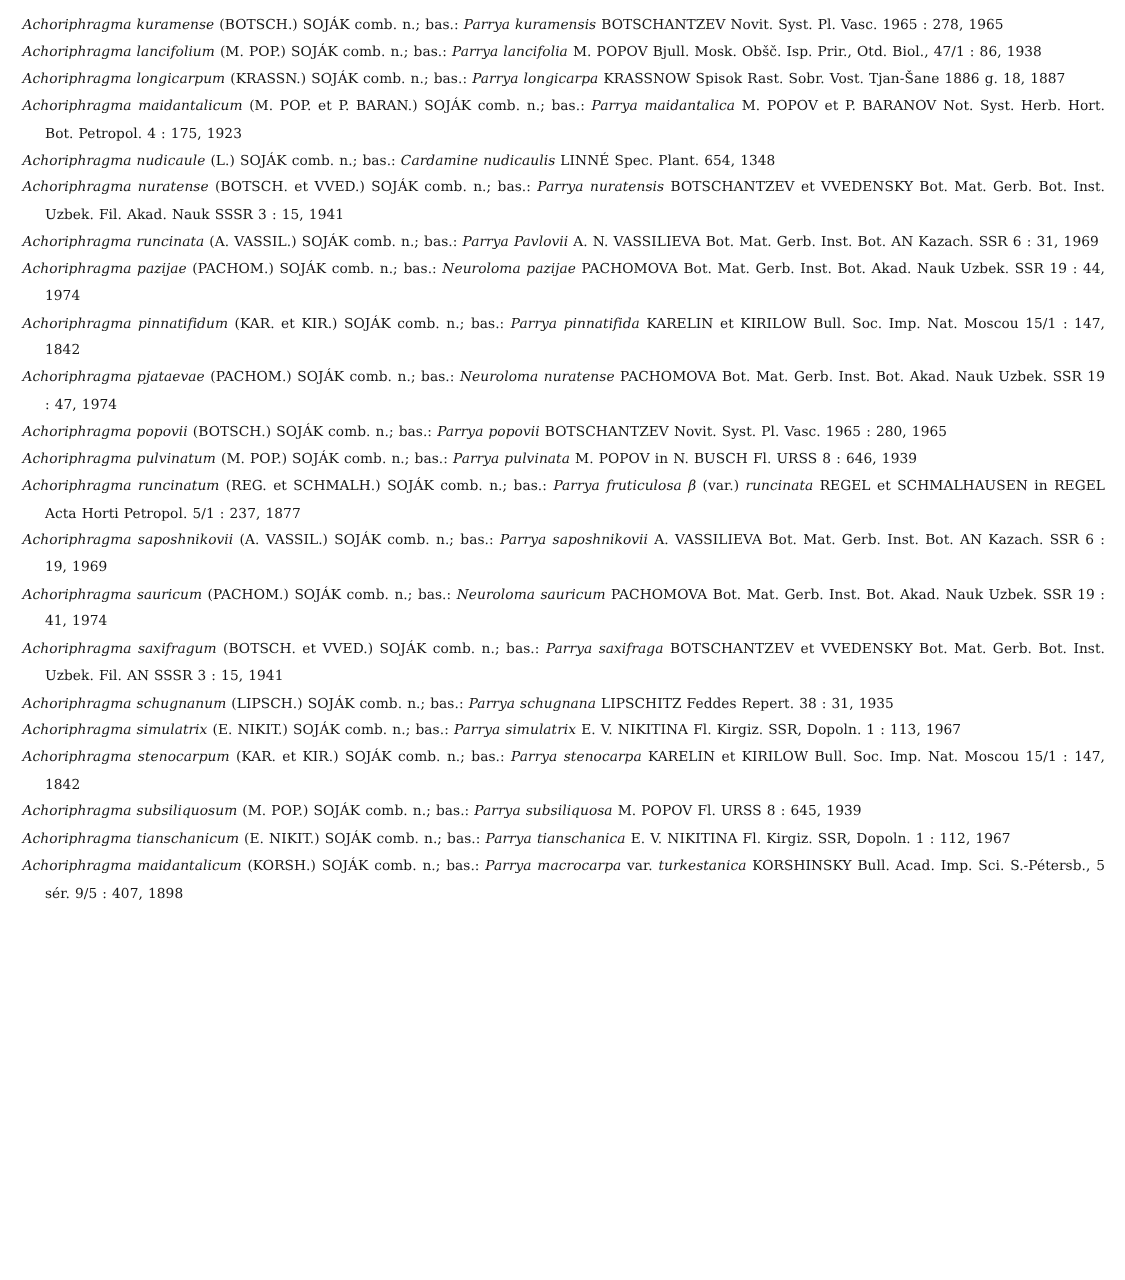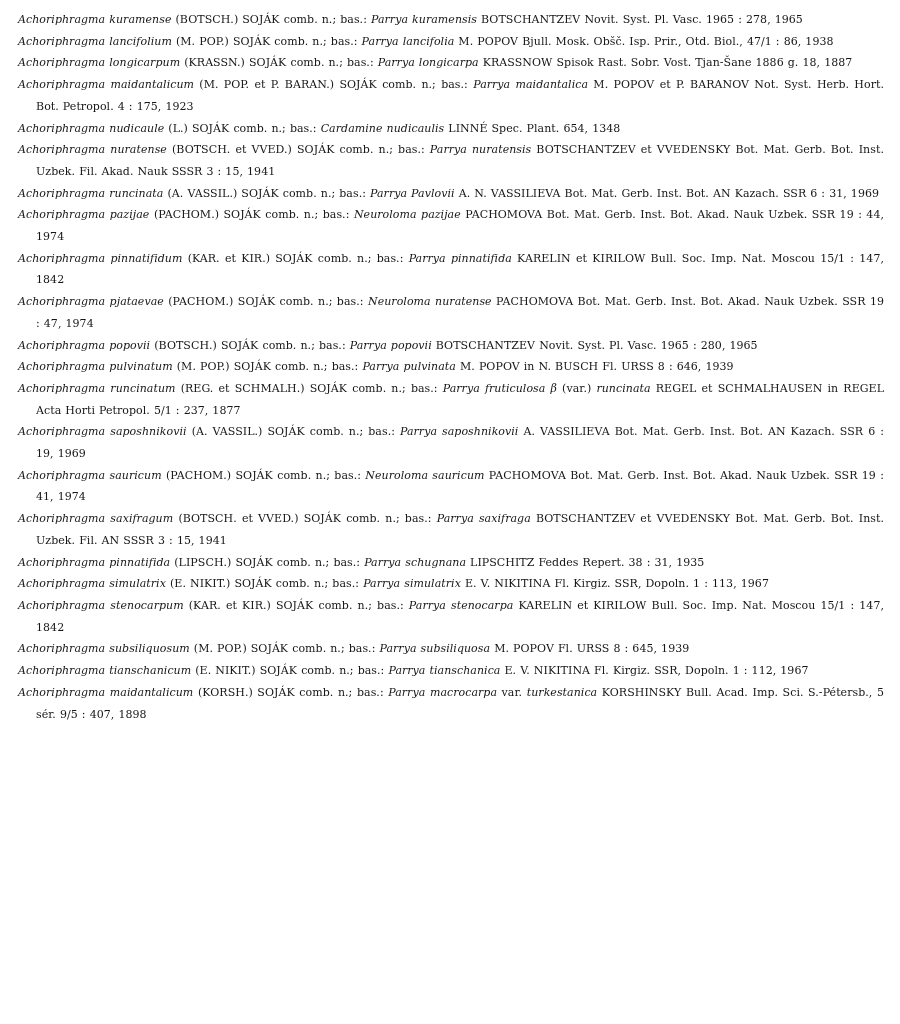--- a/index.html
+++ b/index.html
@@ -37,19 +37,19 @@
     <p class="entry"><span class="it">Achoriphragma runcinata</span><span class="rm"> (A. VASSIL.) SOJÁK comb. n.; bas.: </span><span class="it">Parrya Pavlovii</span><span class="rm"> A. N. VASSILIEVA Bot. Mat. Gerb. Inst. Bot. AN Kazach. SSR 6 : 31, 1969</span></p>
     <p class="entry"><span class="it">Achoriphragma pazijae</span><span class="rm"> (PACHOM.) SOJÁK comb. n.; bas.: </span><span class="it">Neuroloma pazijae</span><span class="rm"> PACHOMOVA Bot. Mat. Gerb. Inst. Bot. Akad. Nauk Uzbek. SSR 19 : 44, 1974</span></p>
     <p class="entry"><span class="it">Achoriphragma pinnatifidum</span><span class="rm"> (KAR. et KIR.) SOJÁK comb. n.; bas.: </span><span class="it">Parrya pinnatifida</span><span class="rm"> KARELIN et KIRILOW Bull. Soc. Imp. Nat. Moscou 15/1 : 147, 1842</span></p>
     <p class="entry"><span class="it">Achoriphragma pjataevae</span><span class="rm"> (PACHOM.) SOJÁK comb. n.; bas.: </span><span class="it">Neuroloma nuratense</span><span class="rm"> PACHOMOVA Bot. Mat. Gerb. Inst. Bot. Akad. Nauk Uzbek. SSR 19 : 47, 1974</span></p>
     <p class="entry"><span class="it">Achoriphragma popovii</span><span class="rm"> (BOTSCH.) SOJÁK comb. n.; bas.: </span><span class="it">Parrya popovii</span><span class="rm"> BOTSCHANTZEV Novit. Syst. Pl. Vasc. 1965 : 280, 1965</span></p>
     <p class="entry"><span class="it">Achoriphragma pulvinatum</span><span class="rm"> (M. POP.) SOJÁK comb. n.; bas.: </span><span class="it">Parrya pulvinata</span><span class="rm"> M. POPOV in N. BUSCH Fl. URSS 8 : 646, 1939</span></p>
     <p class="entry"><span class="it">Achoriphragma runcinatum</span><span class="rm"> (REG. et SCHMALH.) SOJÁK comb. n.; bas.: </span><span class="it">Parrya fruticulosa β</span><span class="rm"> (var.) </span><span class="it">runcinata</span><span class="rm"> REGEL et SCHMALHAUSEN in REGEL Acta Horti Petropol. 5/1 : 237, 1877</span></p>
     <p class="entry"><span class="it">Achoriphragma saposhnikovii</span><span class="rm"> (A. VASSIL.) SOJÁK comb. n.; bas.: </span><span class="it">Parrya saposhnikovii</span><span class="rm"> A. VASSILIEVA Bot. Mat. Gerb. Inst. Bot. AN Kazach. SSR 6 : 19, 1969</span></p>
     <p class="entry"><span class="it">Achoriphragma sauricum</span><span class="rm"> (PACHOM.) SOJÁK comb. n.; bas.: </span><span class="it">Neuroloma sauricum</span><span class="rm"> PACHOMOVA Bot. Mat. Gerb. Inst. Bot. Akad. Nauk Uzbek. SSR 19 : 41, 1974</span></p>
     <p class="entry"><span class="it">Achoriphragma saxifragum</span><span class="rm"> (BOTSCH. et VVED.) SOJÁK comb. n.; bas.: </span><span class="it">Parrya saxifraga</span><span class="rm"> BOTSCHANTZEV et VVEDENSKY Bot. Mat. Gerb. Bot. Inst. Uzbek. Fil. AN SSSR 3 : 15, 1941</span></p>
-    <p class="entry"><span class="it">Achoriphragma pinnatifida</span><span class="rm"> (LIPSCH.) SOJÁK comb. n.; bas.: </span><span class="it">Parrya schugnana</span><span class="rm"> LIPSCHITZ Feddes Repert. 38 : 31, 1935</span></p>
+    <p class="entry"><span class="it">Achoriphragma schugnanum</span><span class="rm"> (LIPSCH.) SOJÁK comb. n.; bas.: </span><span class="it">Parrya schugnana</span><span class="rm"> LIPSCHITZ Feddes Repert. 38 : 31, 1935</span></p>
     <p class="entry"><span class="it">Achoriphragma simulatrix</span><span class="rm"> (E. NIKIT.) SOJÁK comb. n.; bas.: </span><span class="it">Parrya simulatrix</span><span class="rm"> E. V. NIKITINA Fl. Kirgiz. SSR, Dopoln. 1 : 113, 1967</span></p>
     <p class="entry"><span class="it">Achoriphragma stenocarpum</span><span class="rm"> (KAR. et KIR.) SOJÁK comb. n.; bas.: </span><span class="it">Parrya stenocarpa</span><span class="rm"> KARELIN et KIRILOW Bull. Soc. Imp. Nat. Moscou 15/1 : 147, 1842</span></p>
     <p class="entry"><span class="it">Achoriphragma subsiliquosum</span><span class="rm"> (M. POP.) SOJÁK comb. n.; bas.: </span><span class="it">Parrya subsiliquosa</span><span class="rm"> M. POPOV Fl. URSS 8 : 645, 1939</span></p>
     <p class="entry"><span class="it">Achoriphragma tianschanicum</span><span class="rm"> (E. NIKIT.) SOJÁK comb. n.; bas.: </span><span class="it">Parrya tianschanica</span><span class="rm"> E. V. NIKITINA Fl. Kirgiz. SSR, Dopoln. 1 : 112, 1967</span></p>
     <p class="entry"><span class="it">Achoriphragma maidantalicum</span><span class="rm"> (KORSH.) SOJÁK comb. n.; bas.: </span><span class="it">Parrya macrocarpa</span><span class="rm"> var. </span><span class="it">turkestanica</span><span class="rm"> KORSHINSKY Bull. Acad. Imp. Sci. S.-Pétersb., 5 sér. 9/5 : 407, 1898</span></p>
   </div>
 
 </body></html>

